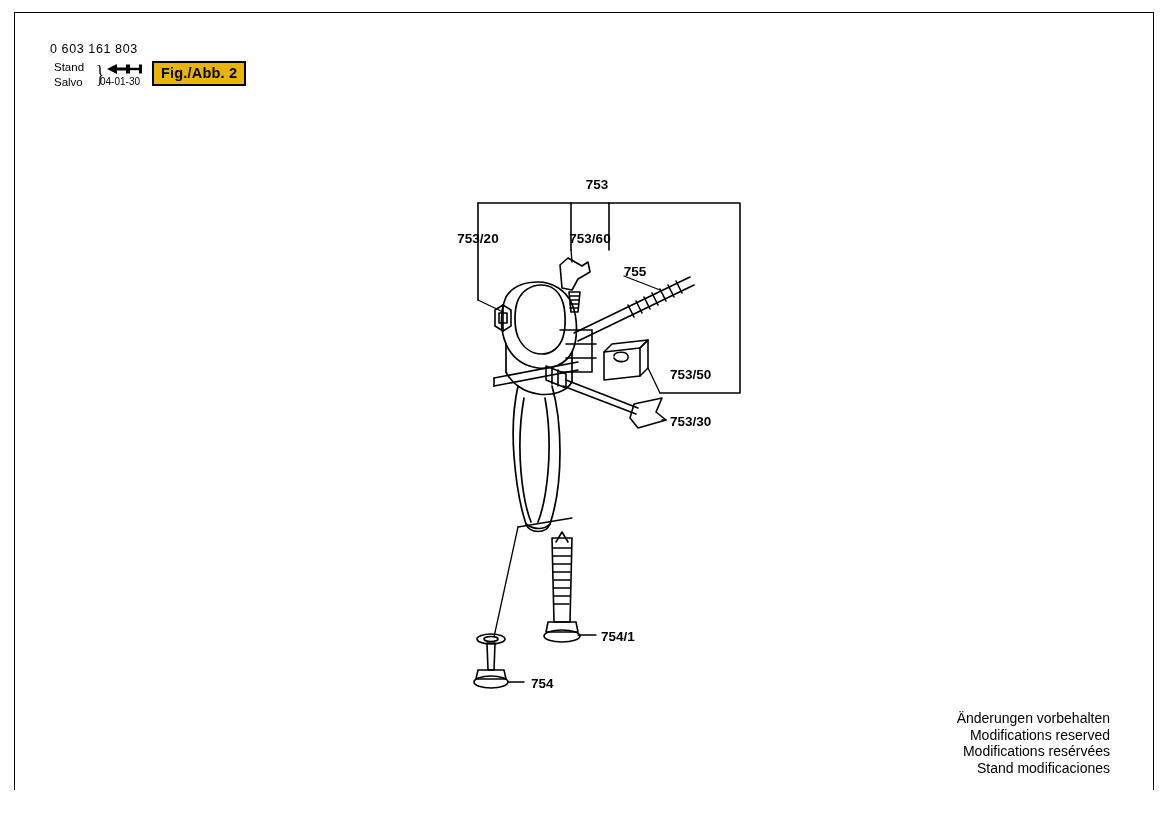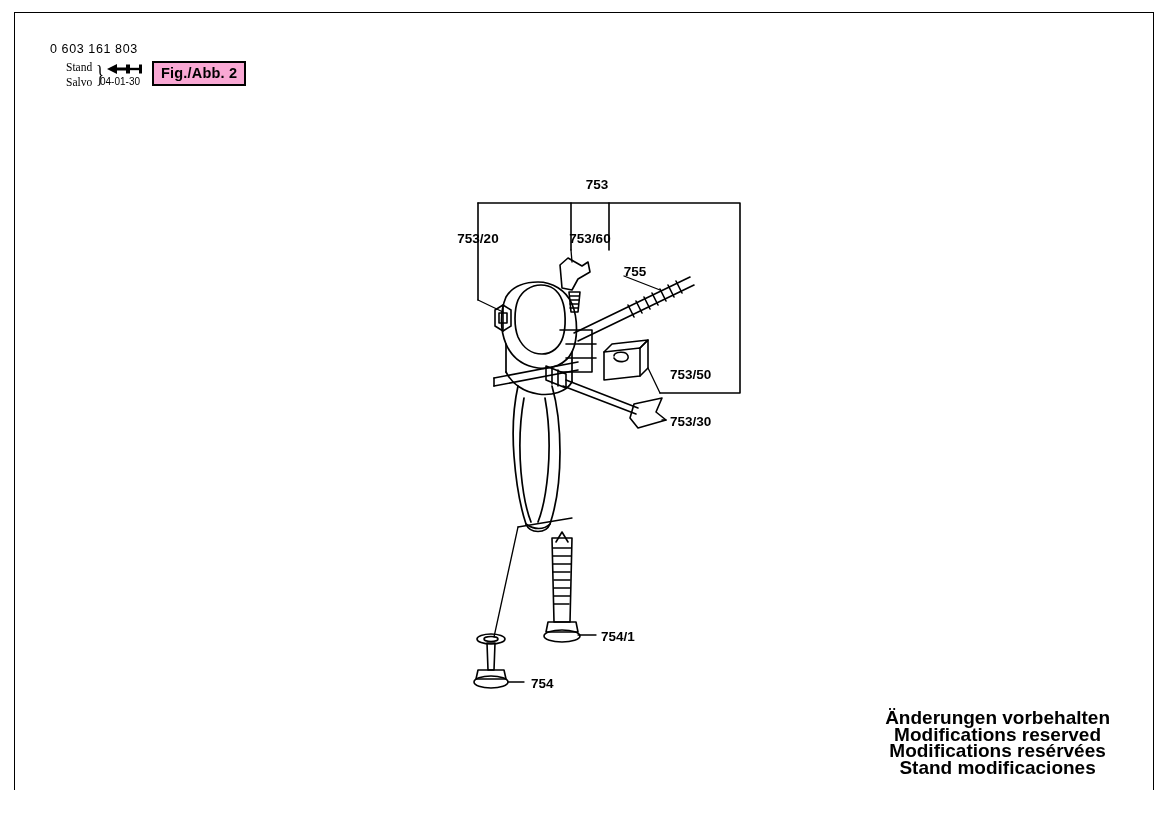--- a/index.html
+++ b/index.html
@@ -39,25 +39,24 @@
     letter-spacing: 0.6px;
     white-space: nowrap;
   }
   .issue-block {
     position: relative;
     margin-top: 4px;
     height: 34px;
   }
   .issue-labels {
     position: absolute;
-    left: 16px;
+    left: 4px;
     top: 0;
     font-size: 11.5px;
     line-height: 15px;
-    font-family: Liberation Serif, serif;
   }
   .brace {
     position: absolute;
     left: 44px;
     top: -1px;
     font-size: 25px;
     line-height: 30px;
     font-family: "Liberation Serif", serif;
     transform: scaleX(0.7);
   }
@@ -70,36 +69,35 @@
   }
   .screw-icon {
     position: absolute;
     left: 55px;
     top: 1px;
   }
   .fig-badge {
     position: absolute;
     left: 152px;
     top: 61px;
-    background: #f9a8d4;
+    background: #eab308;
     border: 2px solid #000000;
     padding: 2px 7px 3px 7px;
     font-size: 14.5px;
     font-weight: bold;
     letter-spacing: 0.2px;
   }
   
   .footer {
     position: absolute;
     right: 58px;
     top: 710px;
-    text-align: center;
-    font-size: 19px;
+    text-align: right;
+    font-size: 14px;
     line-height: 16.5px;
-    font-weight: bold;
   }
   
   svg.drawing {
     position: absolute;
     left: 0;
     top: 0;
     width: 1168px;
     height: 826px;
   }
   .lbl {

